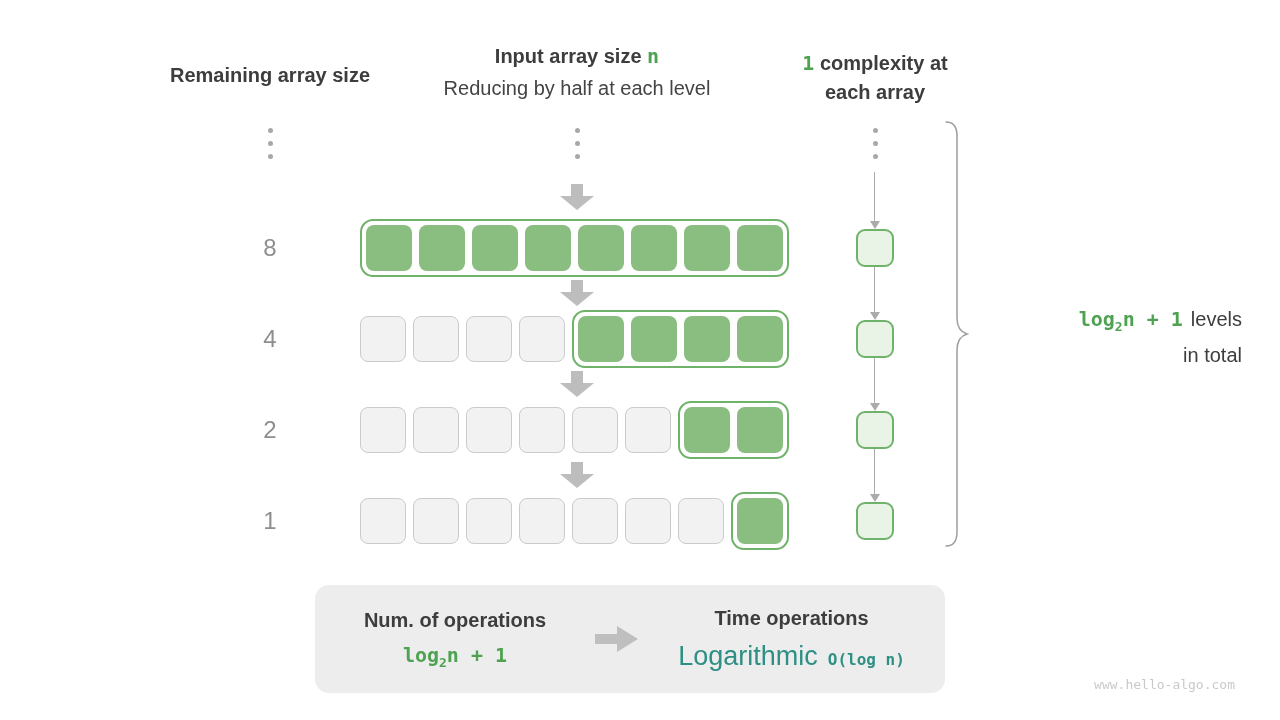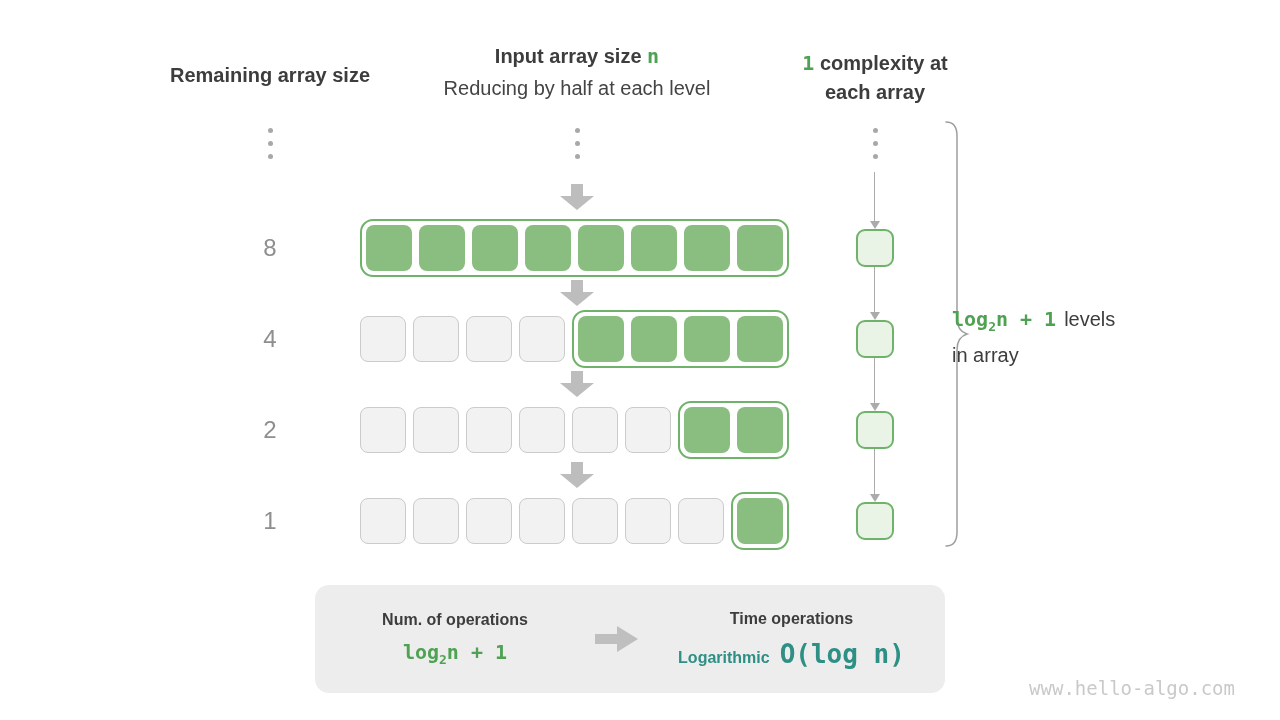--- a/index.html
+++ b/index.html
@@ -27,35 +27,35 @@
   .cell.green{background:var(--green-fill);}
   .green-wrap{display:flex;gap:7px;padding:4px;border:2px solid var(--green-border);
     border-radius:13px;background:#ffffff;box-sizing:border-box;}
   .op-square{position:absolute;left:856px;width:38px;height:38px;box-sizing:border-box;
     border:2px solid var(--green-border);background:var(--green-light);border-radius:9px;}
   .arrow-wrap{position:absolute;left:560px;width:34px;height:26px;}
   .vline{position:absolute;left:874px;width:1px;background:var(--line);}
   .vhead{position:absolute;left:870px;width:0;height:0;border-left:5px solid transparent;
     border-right:5px solid transparent;border-top:8px solid var(--line);}
   .brace-svg{position:absolute;left:938px;top:116px;}
-  .brace-label{position:absolute;left:952px;top:305px;width:210px;text-align:left;
+  .brace-label{position:absolute;left:1032px;top:305px;width:210px;text-align:right;
     font-size:20px;line-height:29px;color:var(--text-dark);}
   .brace-label .lbl-text{margin-left:8px;}
   sub{font-size:13px;}
   .summary{position:absolute;left:315px;top:585px;width:630px;height:108px;
     background:var(--box-bg);border-radius:14px;display:flex;align-items:center;}
   .sum-col{text-align:center;}
   .sum-col.left{width:280px;}
   .sum-col.right{flex:1;}
-  .sum-title{font-size:16px;font-weight:bold;color:var(--text-dark);margin-bottom:11px;}
+  .sum-title{font-size:20px;font-weight:bold;color:var(--text-dark);margin-bottom:11px;}
   .sum-formula{font-size:20px;}
-  .teal-word{color:var(--teal);font-weight:bold;font-size:16px;}
-  .teal-code{color:var(--teal);font-family:"DejaVu Sans Mono", monospace;font-weight:bold;font-size:26px;margin-left:10px;}
+  .teal-word{color:var(--teal);font-weight:normal;font-size:27px;}
+  .teal-code{color:var(--teal);font-family:"DejaVu Sans Mono", monospace;font-weight:bold;font-size:16px;margin-left:10px;}
   .watermark{position:absolute;right:45px;top:677px;font-family:"DejaVu Sans Mono", monospace;
-    font-size:19px;color:var(--watermark);}
+    font-size:13px;color:var(--watermark);}
 </style>
 </head>
 <body>
 
 <div class="canvas" style="--green-fill: #8ABE81; --green-border: #6FB269; --green-light: #E9F3E6; --green-text: #4EA251; --teal: #2E8F84; --gray-cell: #F2F2F2; --gray-border: #CBCBCB; --arrow: #BDBDBD; --line: #ABABAB; --text-dark: #3D3D3D; --text-gray: #8E8E8E; --box-bg: #EDEDED; --watermark: #C9C9C9; --brace: #9E9E9E;">
 
   <div class="hdr hdr-left">Remaining array size</div>
 
   <div class="hdr hdr-center">
     <div>
@@ -165,21 +165,21 @@
     </div>
 
   <svg class="brace-svg" width="34" height="436" viewBox="0 0 34 436">
     <path d="M 8 6 Q 19 6 19 20 L 19 202 Q 19 215 29 218 Q 19 221 19 234 L 19 416 Q 19 430 8 430" stroke="#9E9E9E" stroke-width="1.5" fill="none" stroke-linecap="round"></path>
   </svg>
 
   <div class="brace-label">
     <div>
       <span class="green-code"><span>log</span><sub>2</sub><span>n + 1</span></span><span class="lbl-text">levels</span>
     </div>
-    <div>in array</div>
+    <div>in total</div>
   </div>
 
   <div class="summary">
     <div class="sum-col left">
       <div class="sum-title">Num. of operations</div>
       <div class="sum-formula green-code"><span>log</span><sub>2</sub><span>n + 1</span></div>
     </div>
     <svg width="43" height="26" viewBox="0 0 43 26">
       <polygon points="0,8 22,8 22,0 43,13 22,26 22,18 0,18" fill="#BFBFBF"></polygon>
     </svg>

